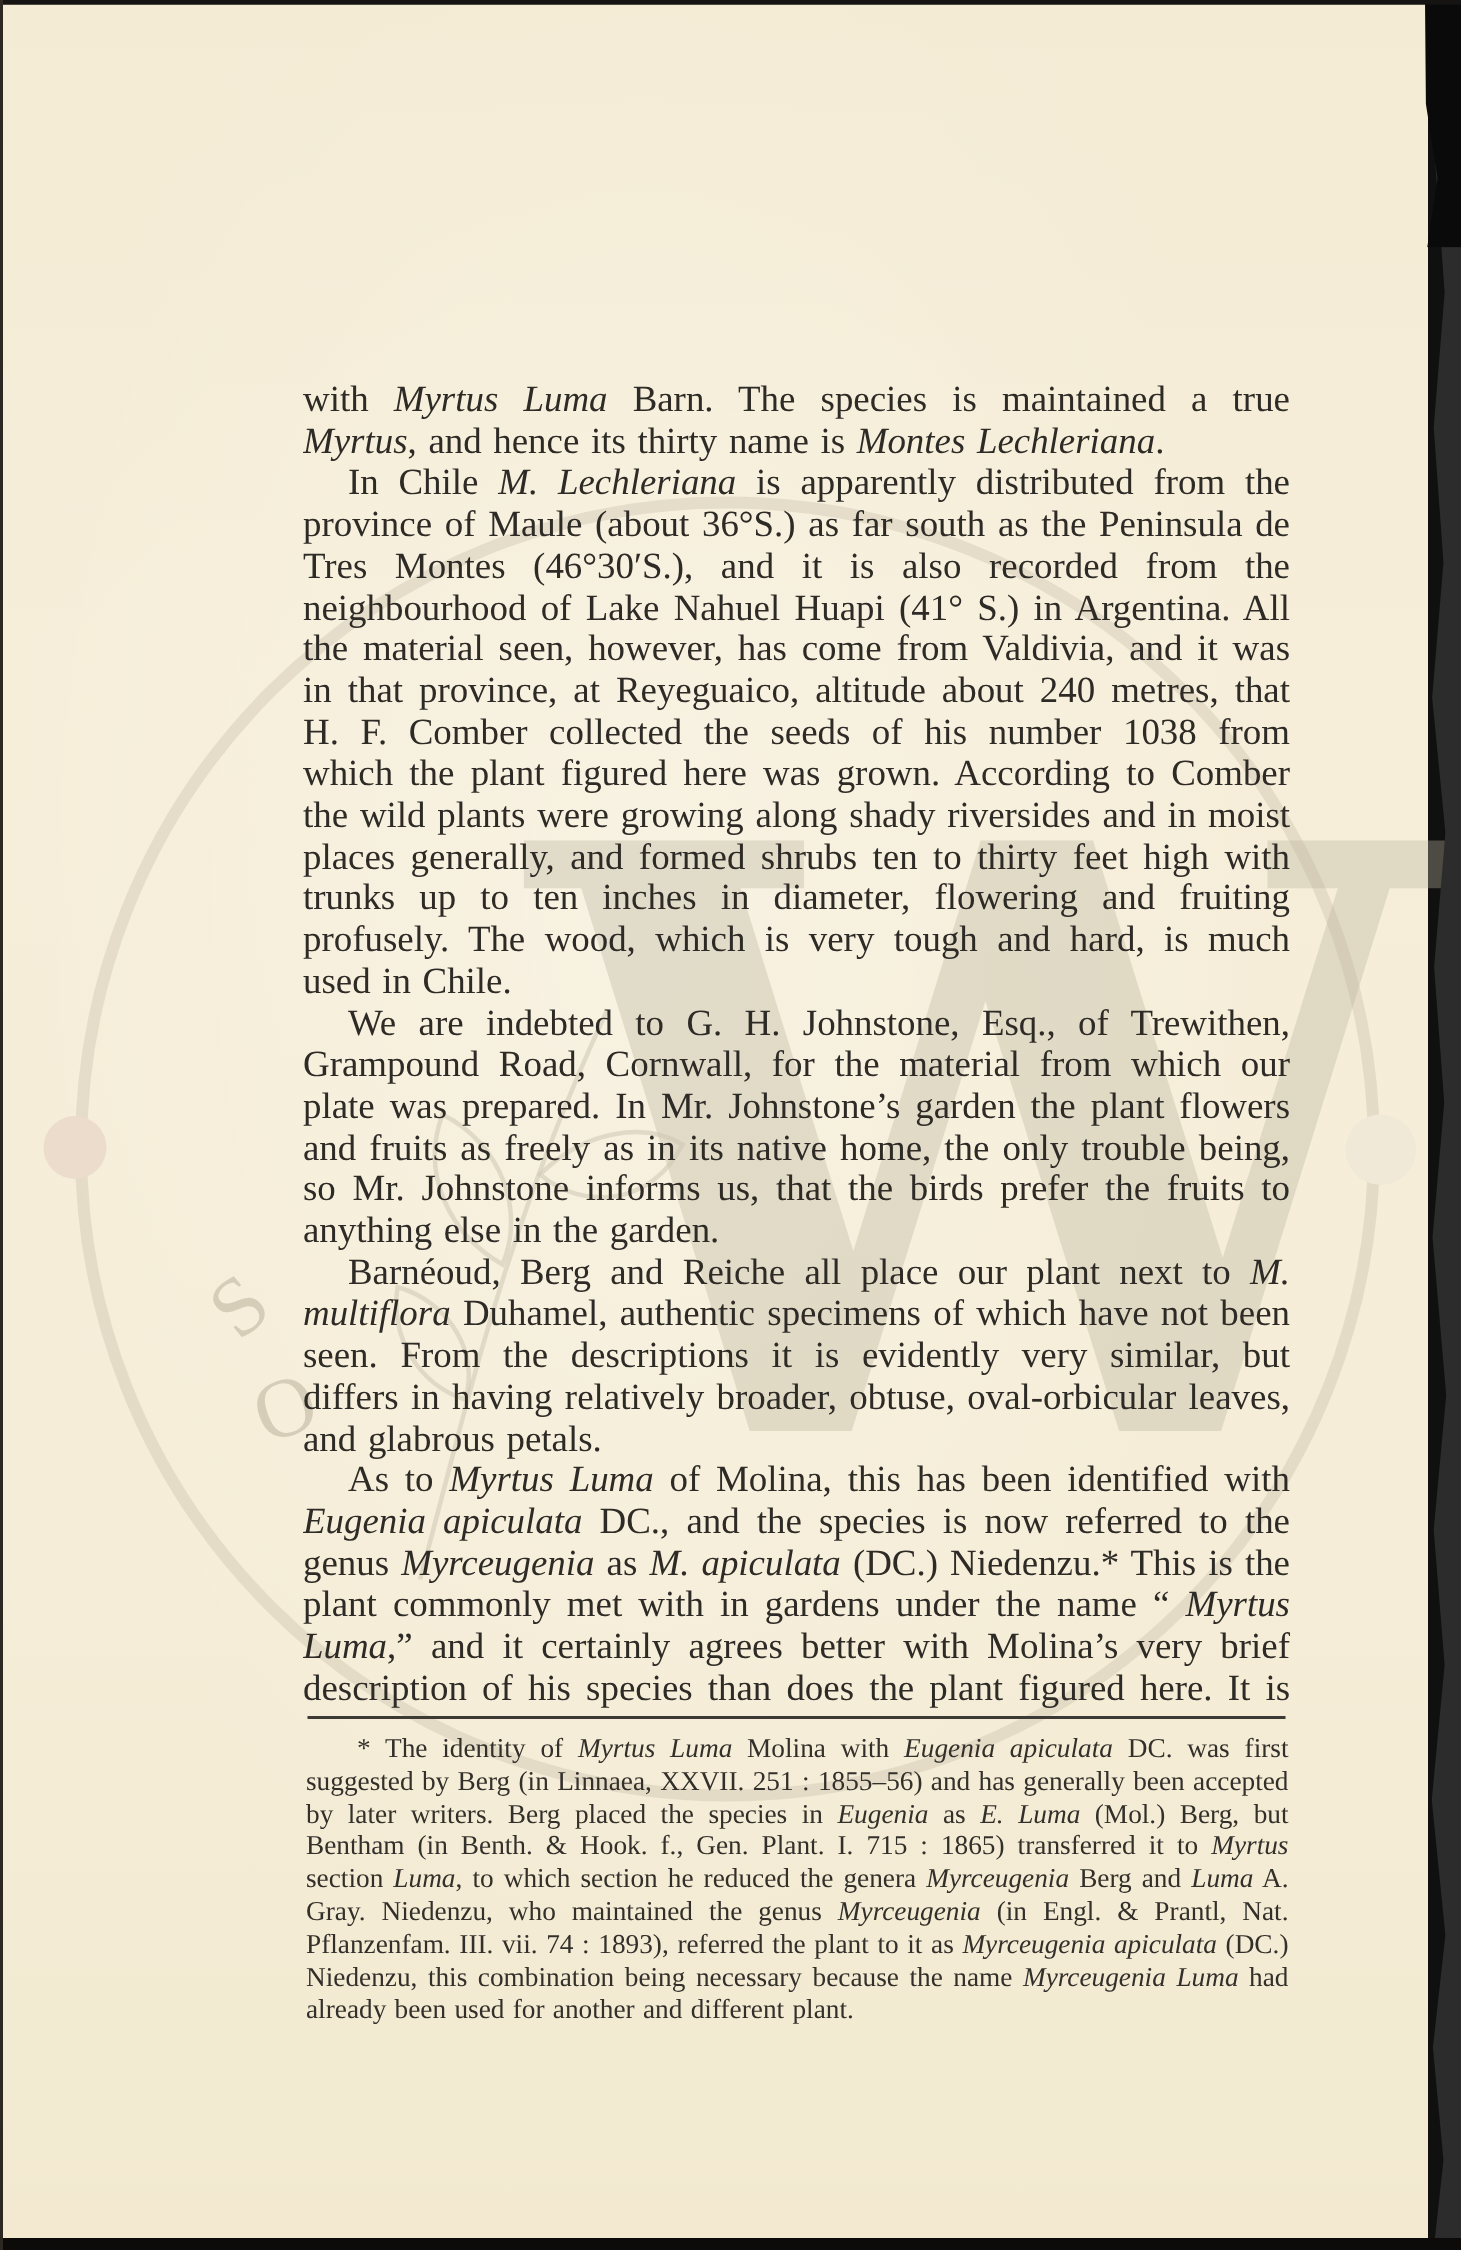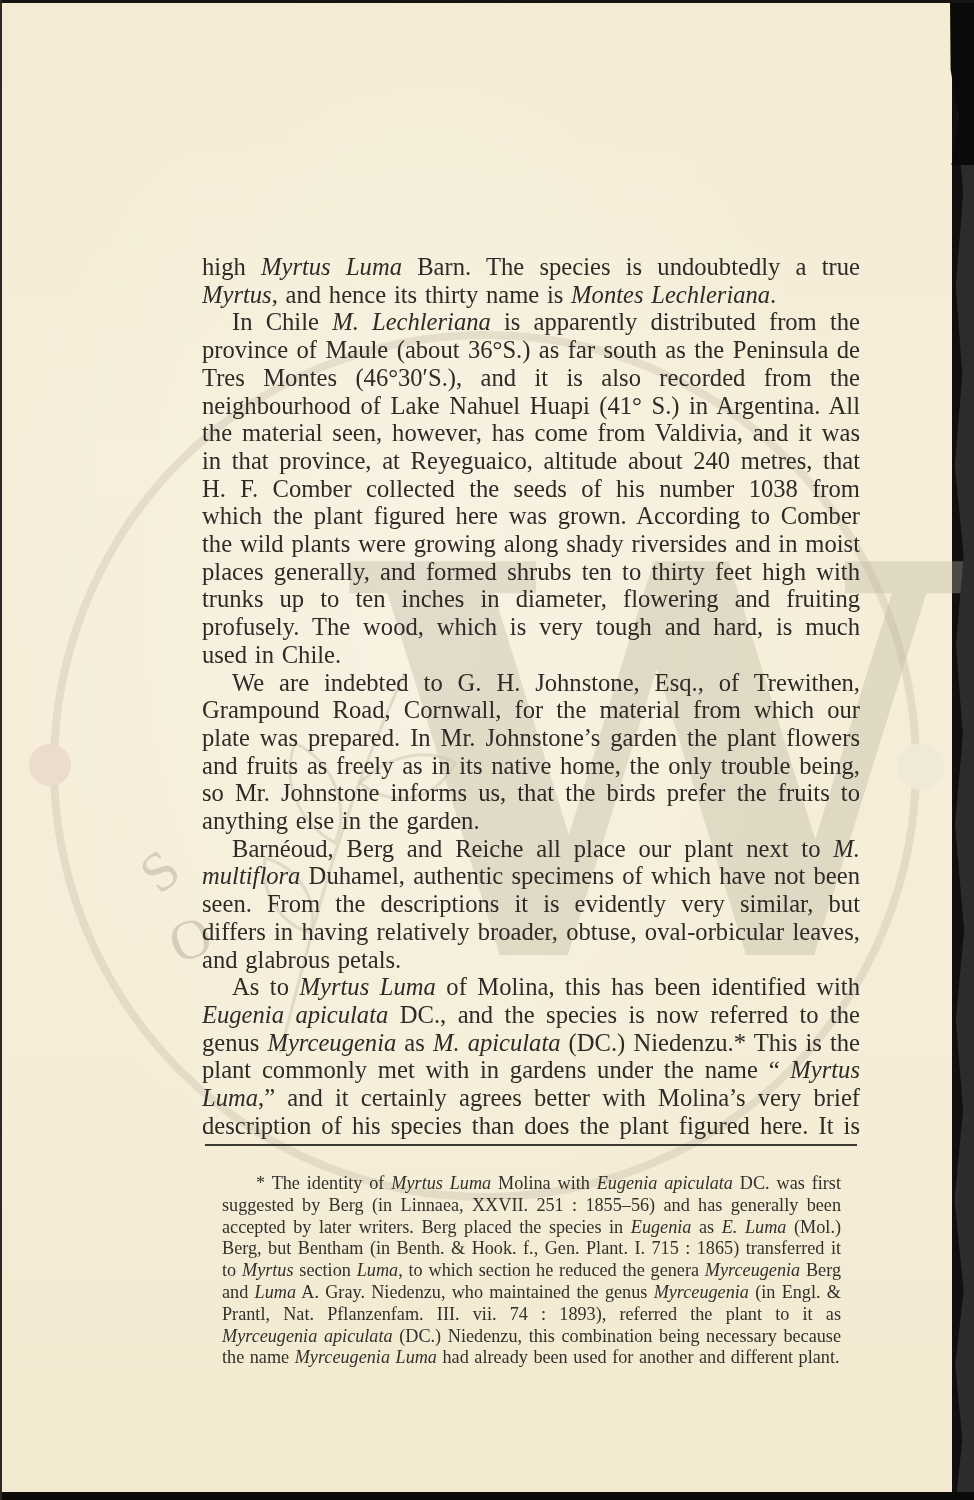--- a/index.html
+++ b/index.html
@@ -61,21 +61,21 @@
   .text-col p{margin:0;padding:0;}
   .text-col p.ind{text-indent:30px;}
   .fn-rule{
     position:absolute;left:203px;top:1141px;width:652px;height:2px;background:#3d3a35;z-index:6;
   }
   .footnote{
     position:absolute;left:202px;top:1152px;width:655px;z-index:6;
     color:#33302b;font-size:18.2px;line-height:21.8px;
     text-align:justify;word-spacing:1px;
   }
-  .footnote p{margin:18px;text-indent:34px;}
+  .footnote p{margin:0;text-indent:34px;}
   i{}
 </style>
 </head>
 <body>
 
 <div class="page">
 
   <div class="wm wm-ring"></div>
   <div class="wm wm-dot wm-dot-left"></div>
   <div class="wm wm-dot wm-dot-right"></div>
@@ -85,21 +85,21 @@
   <svg class="wm wm-leaves" width="230" height="460" viewBox="0 0 230 460">
     <g fill="none" stroke="rgba(205,198,178,.55)" stroke-width="3">
       <path d="M40,440 C70,330 95,210 165,60"></path>
       <path d="M95,230 C60,210 40,170 55,130 C95,150 110,195 95,230 Z"></path>
       <path d="M120,170 C150,140 190,135 215,150 C195,190 150,195 120,170 Z"></path>
       <path d="M70,320 C40,310 20,280 25,245 C60,255 80,290 70,320 Z"></path>
     </g>
   </svg>
 
   <div class="text-col">
-    <p><span>high </span><i>Myrtus Luma</i><span> Barn.  The species is undoubtedly a true </span><i>Myrtus</i><span>, and hence its thirty name is </span><i>Montes Lechleriana</i><span>.</span></p>
+    <p><span>with </span><i>Myrtus Luma</i><span> Barn.  The species is maintained a true </span><i>Myrtus</i><span>, and hence its thirty name is </span><i>Montes Lechleriana</i><span>.</span></p>
     <p class="ind"><span>In Chile </span><i>M. Lechleriana</i><span> is apparently distributed from the province of Maule (about 36°S.) as far south as the Peninsula de Tres Montes (46°30′S.), and it is also recorded from the neighbourhood of Lake Nahuel Huapi (41° S.) in Argentina.  All the material seen, however, has come from Valdivia, and it was in that province, at Reyeguaico, altitude about 240 metres, that H. F. Comber collected the seeds of his number 1038 from which the plant figured here was grown.  According to Comber the wild plants were growing along shady riversides and in moist places generally, and formed shrubs ten to thirty feet high with trunks up to ten inches in diameter, flowering and fruiting profusely.  The wood, which is very tough and hard, is much used in Chile.</span></p>
     <p class="ind"><span>We are indebted to G. H. Johnstone, Esq., of Trewithen, Grampound Road, Cornwall, for the material from which our plate was prepared.  In Mr. Johnstone’s garden the plant flowers and fruits as freely as in its native home, the only trouble being, so Mr. Johnstone informs us, that the birds prefer the fruits to anything else in the garden.</span></p>
     <p class="ind"><span>Barnéoud, Berg and Reiche all place our plant next to </span><i>M. multiflora</i><span> Duhamel, authentic specimens of which have not been seen.  From the descriptions it is evidently very similar, but differs in having relatively broader, obtuse, oval-orbicular leaves, and glabrous petals.</span></p>
     <p class="ind"><span>As to </span><i>Myrtus Luma</i><span> of Molina, this has been identified with </span><i>Eugenia apiculata</i><span> DC., and the species is now referred to the genus </span><i>Myrceugenia</i><span> as </span><i>M. apiculata</i><span> (DC.) Niedenzu.*  This is the plant commonly met with in gardens under the name “ </span><i>Myrtus Luma</i><span>,” and it certainly agrees better with Molina’s very brief description of his species than does the plant figured here.  It is not a true </span></p>
   </div>
 
   <div class="fn-rule"></div>
   <div class="footnote">
     <p><span>* The identity of </span><i>Myrtus Luma</i><span> Molina with </span><i>Eugenia apiculata</i><span> DC. was first suggested by Berg (in Linnaea, XXVII. 251 :  1855–56) and has generally been accepted by later writers.  Berg placed the species in </span><i>Eugenia</i><span> as </span><i>E. Luma</i><span> (Mol.) Berg, but Bentham (in Benth. &amp; Hook. f., Gen. Plant. I. 715 :  1865) transferred it to </span><i>Myrtus</i><span> section </span><i>Luma</i><span>, to which section he reduced the genera </span><i>Myrceugenia</i><span> Berg and </span><i>Luma</i><span> A. Gray.  Niedenzu, who maintained the genus </span><i>Myrceugenia</i><span> (in Engl. &amp; Prantl, Nat. Pflanzenfam. III. vii. 74 :  1893), referred the plant to it as </span><i>Myrceugenia apiculata</i><span> (DC.) Niedenzu, this combination being necessary because the name </span><i>Myrceugenia Luma</i><span> had already been used for another and different plant.</span></p>
   </div>

